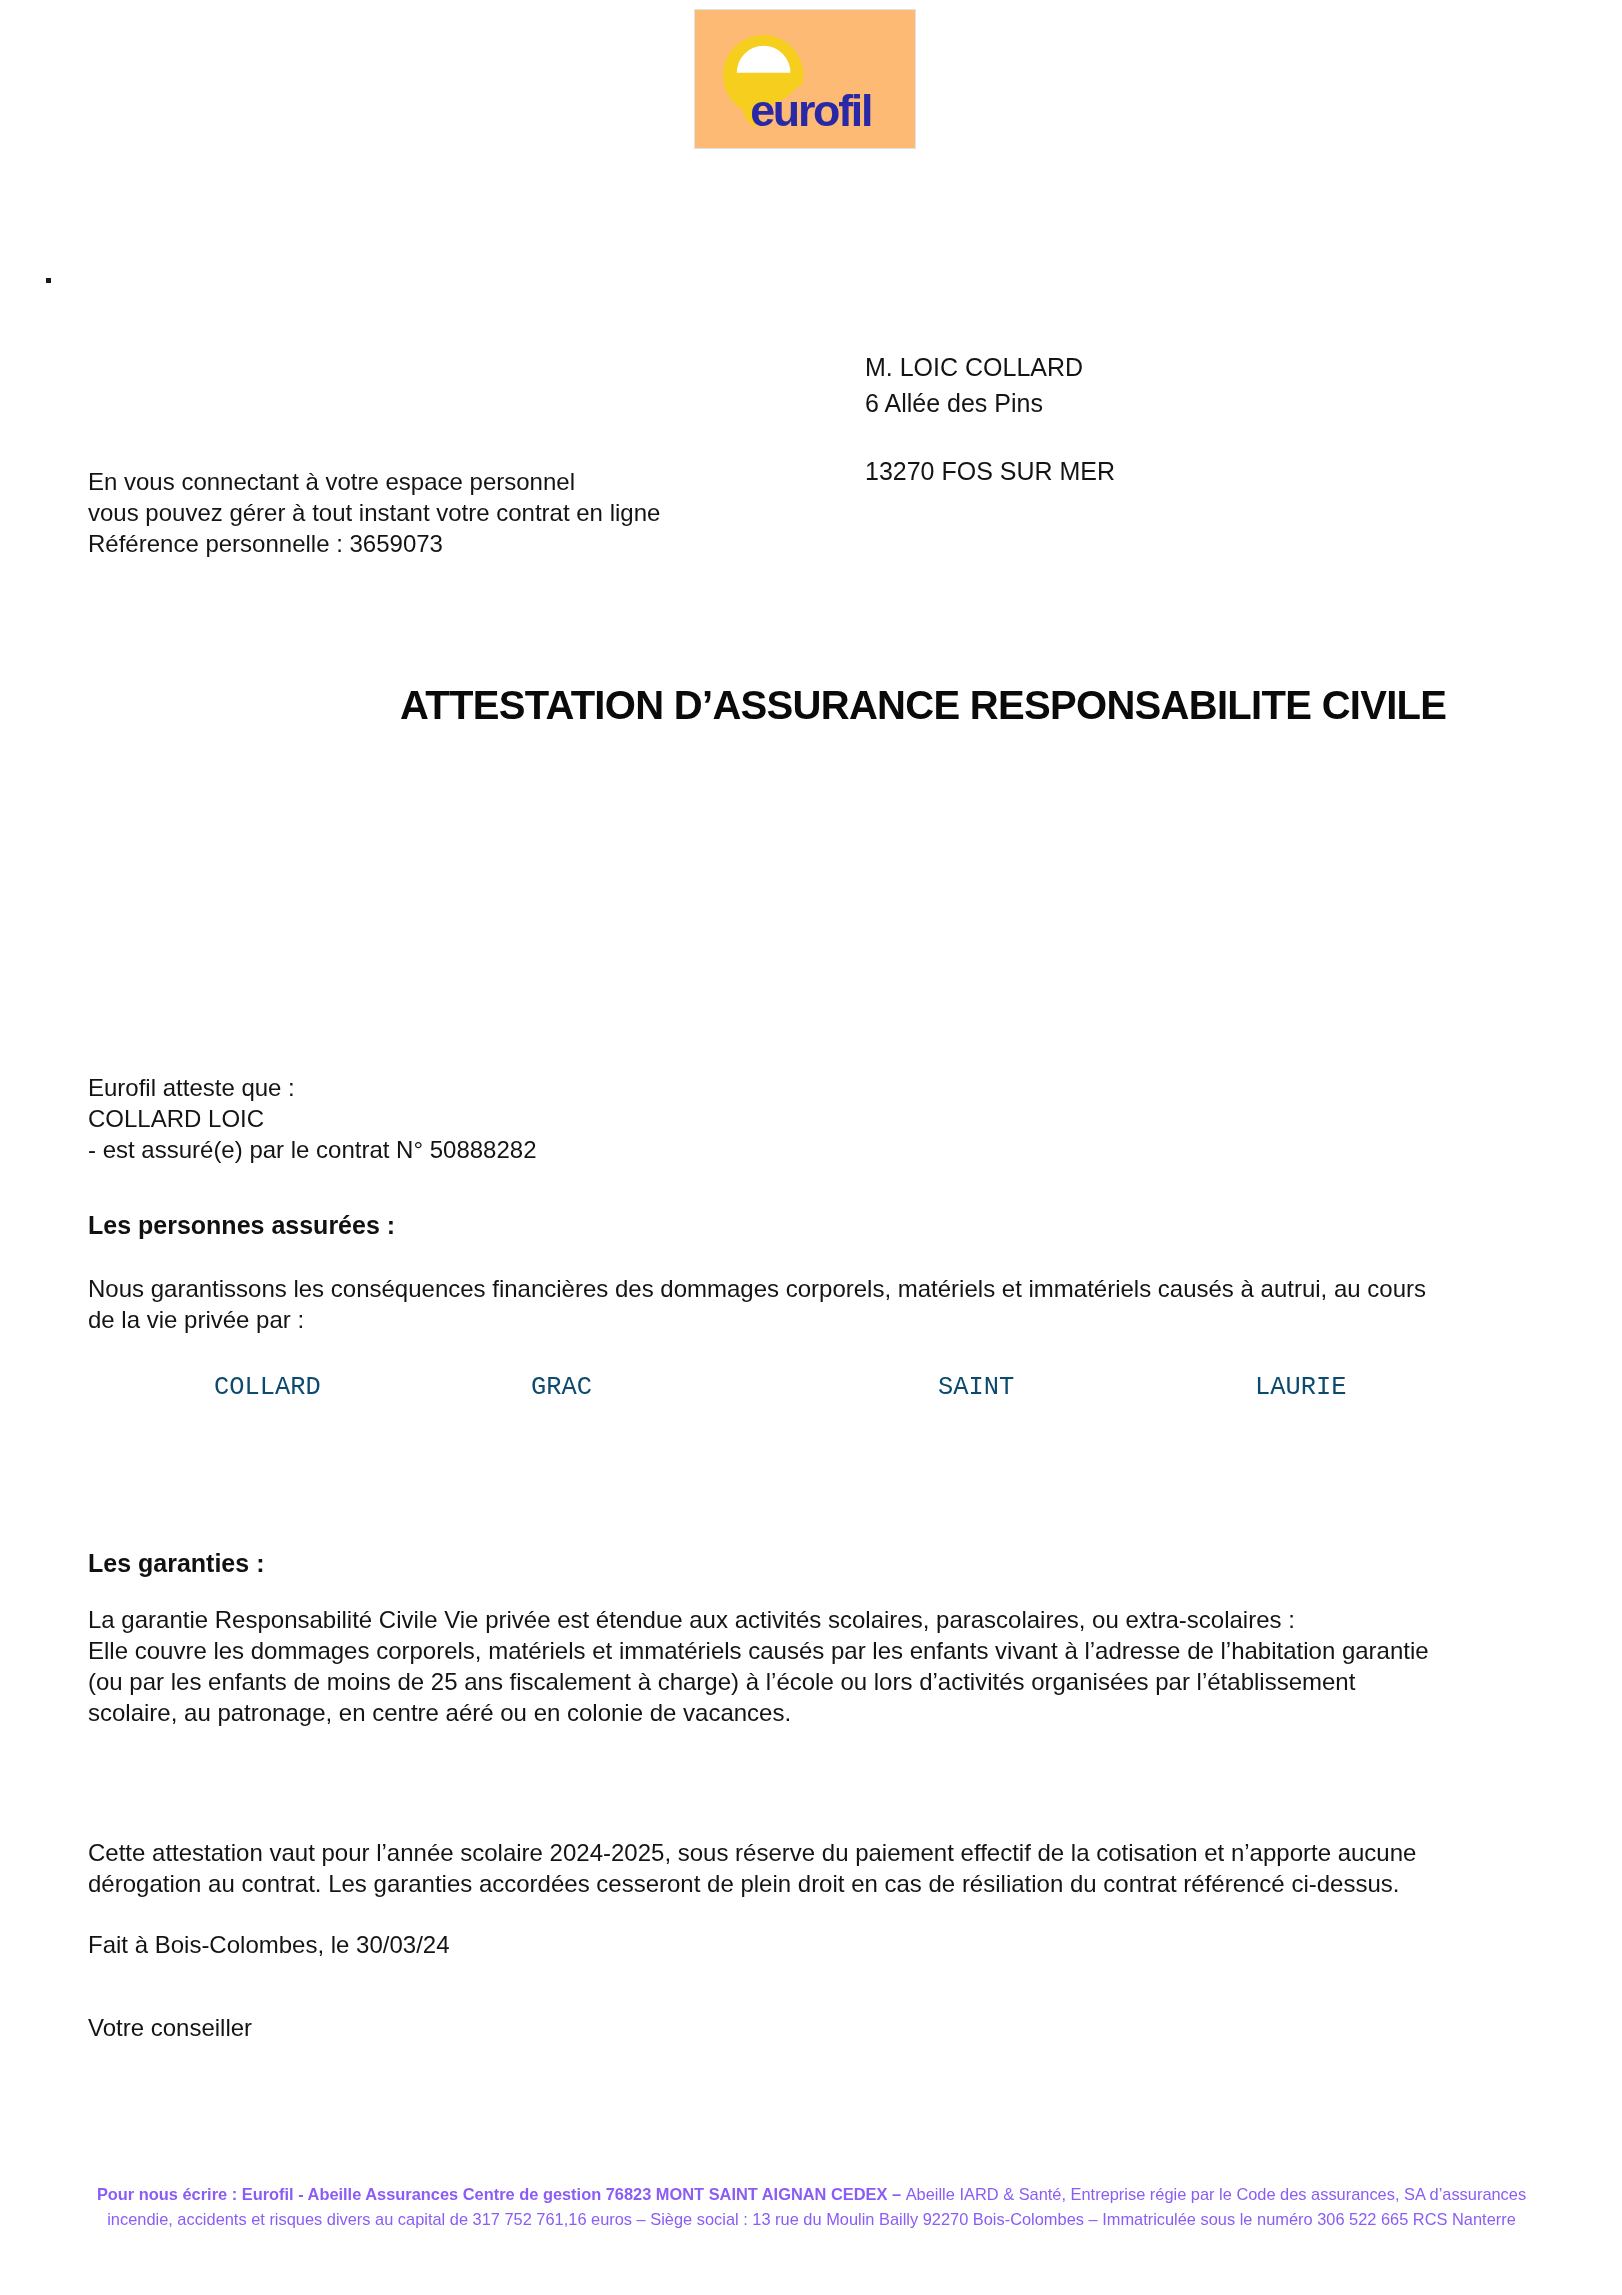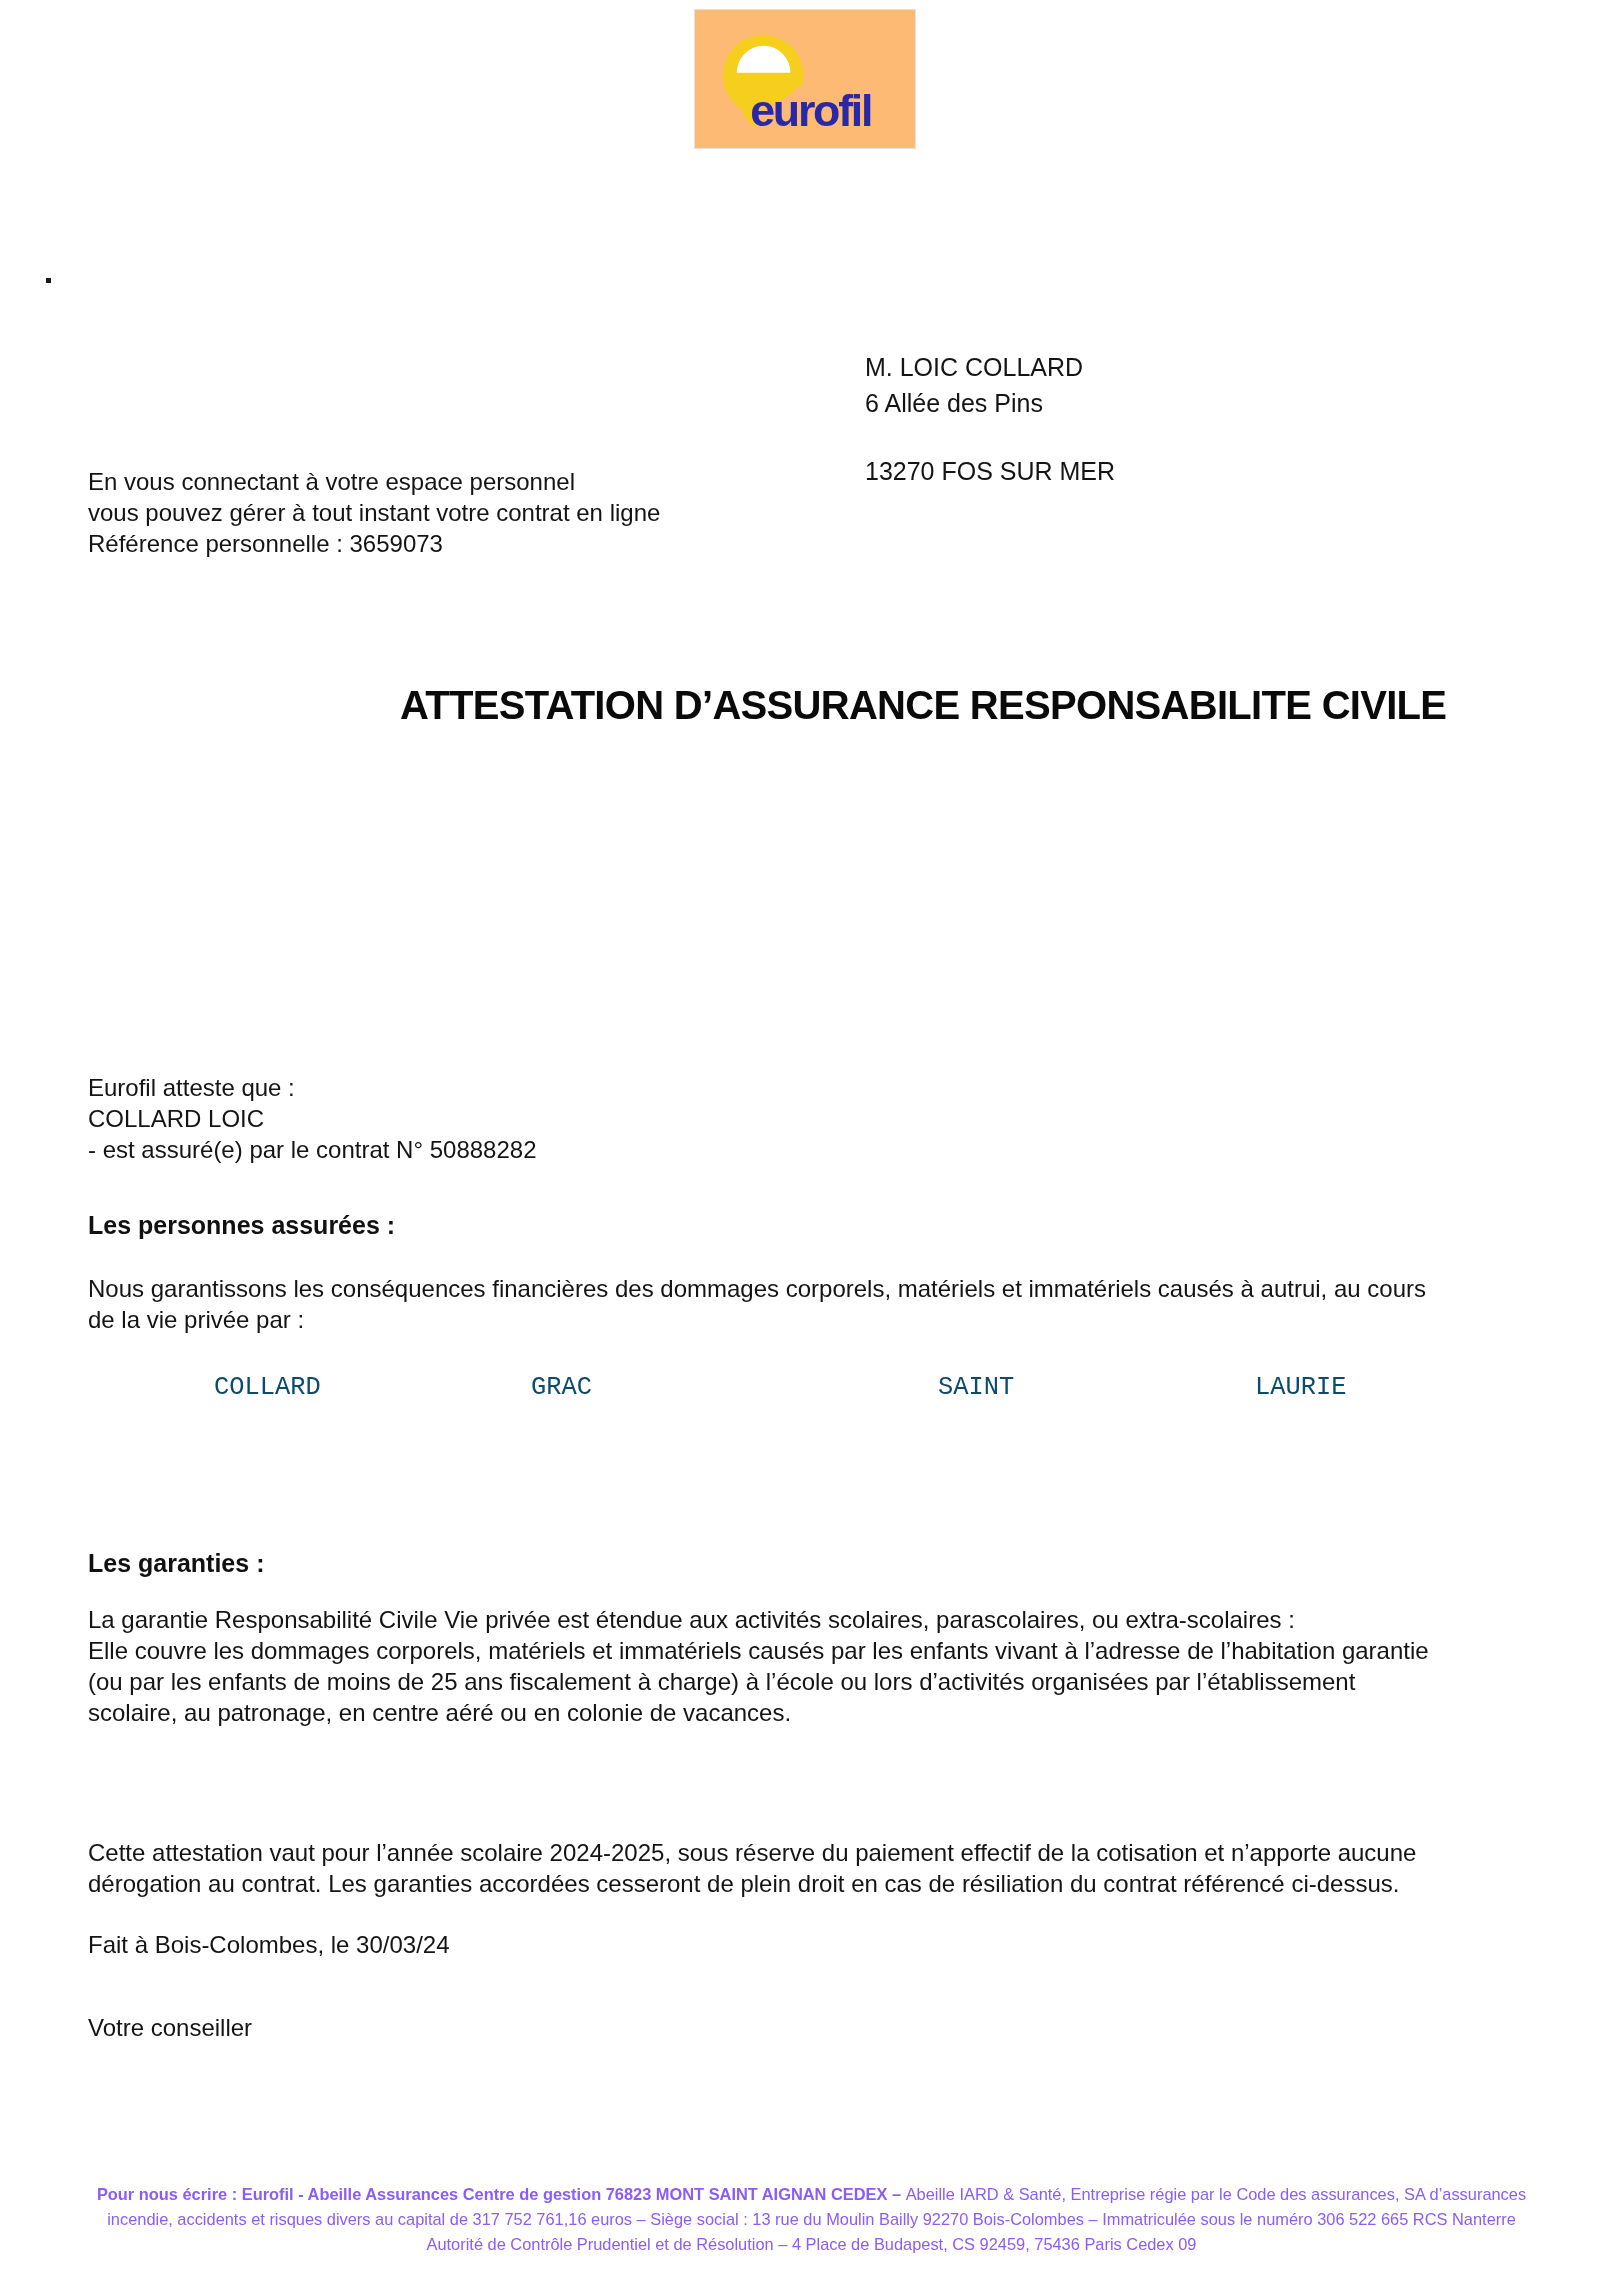--- a/index.html
+++ b/index.html
@@ -77,16 +77,15 @@
   <div class="abs body-text" style="left:88px;top:1837px;">Cette attestation vaut pour l’année scolaire 2024-2025, sous réserve du paiement effectif de la cotisation et n’apporte aucune
 dérogation au contrat. Les garanties accordées cesseront de plein droit en cas de résiliation du contrat référencé ci-dessus.</div>
 
   <div class="abs body-text" style="left:88px;top:1929px;">Fait à Bois-Colombes, le 30/03/24</div>
   <div class="abs body-text" style="left:88px;top:2012px;">Votre conseiller</div>
 
   <div class="abs footer-line" style="left:0;top:2183px;">
     <span class="footer-bold">Pour nous écrire : Eurofil - Abeille Assurances Centre de gestion 76823 MONT SAINT AIGNAN CEDEX – </span><span>Abeille IARD &amp; Santé, Entreprise régie par le Code des assurances, SA d’assurances</span>
   </div>
   <div class="abs footer-line" style="left:0;top:2208px;">incendie, accidents et risques divers au capital de 317 752 761,16 euros – Siège social : 13 rue du Moulin Bailly 92270 Bois-Colombes – Immatriculée sous le numéro 306 522 665 RCS Nanterre</div>
-  <div class="abs footer-line" style="left:0;top:2233px;">Autorité de Contrôle Prudentiel et de Résolution – 4 Place de Budapest, CS 92459, 75436 Paris Cedex 09</div>
 
 </div>
 
 
 </body></html>

